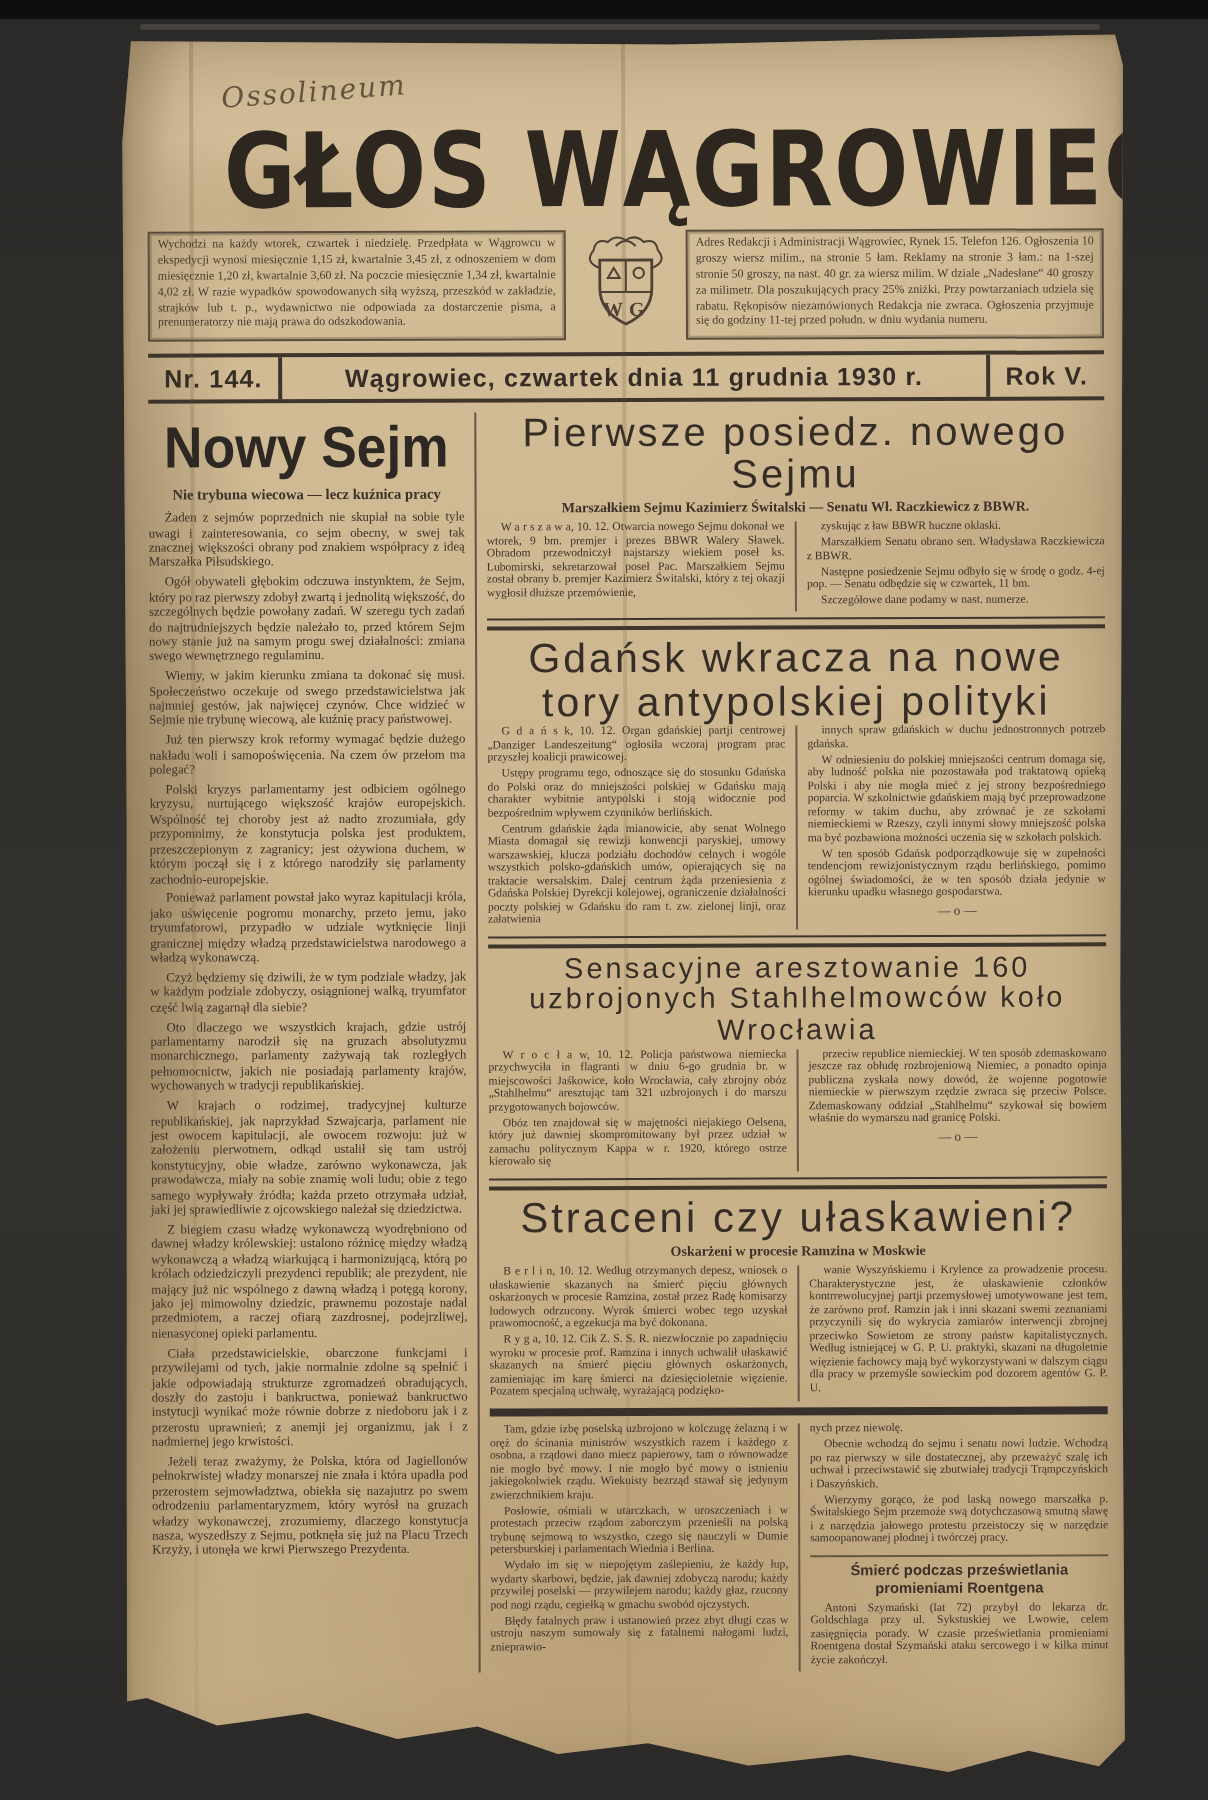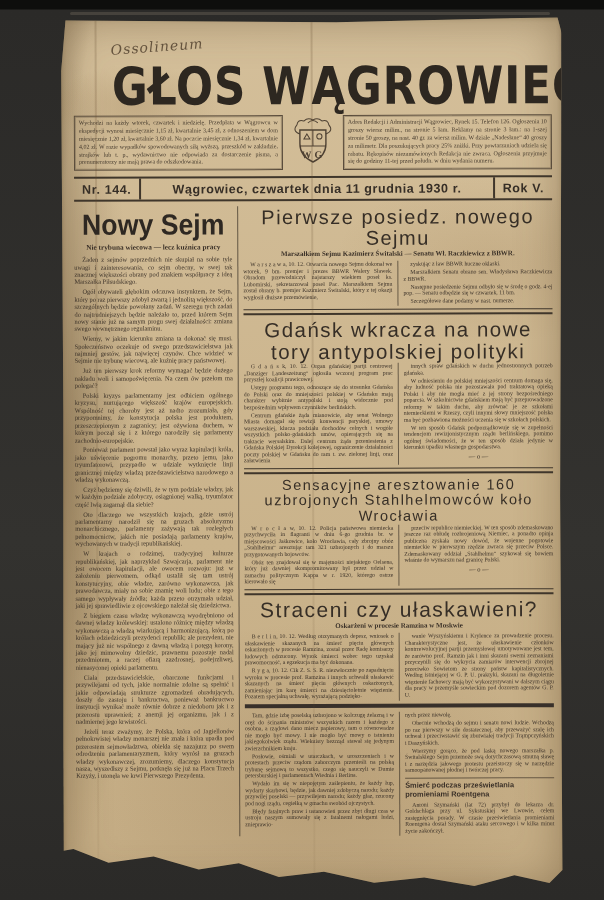--- a/index.html
+++ b/index.html
@@ -73,21 +73,21 @@
   .subcol{flex:1;min-width:0;}
   .subcol.a{padding-right:5px;}
   .subcol.b{border-left:1px solid rgba(62,52,40,.7);padding-left:5px;}
   .subcol p{font-size:5.8px;line-height:6.5px;text-align:justify;
     text-indent:7px;margin:0 0 1.5px;}
   .endmark{text-align:center;font-size:6.5px;margin:2px 0 1px;}
   .rule{height:3px;border-top:1px solid #3f362b;border-bottom:2px solid #3f362b;
     margin:3px 0 4px;}
   .rule-heavy{border-top:4px solid #38302a;margin:3px 0 4px;}
   .brief-title{font-family:"Liberation Sans",sans-serif;font-weight:700;
-    font-size:7.4px;line-height:1.2;text-align:left;margin:4px 0 2px;
+    font-size:7.4px;line-height:1.2;text-align:center;margin:4px 0 2px;
     border-top:1px solid rgba(62,52,40,.7);padding-top:3px;}
 </style>
 </head>
 <body>
 
 <div class="stage">
   <div class="shelf-edge"></div>
 
   <div class="paper">
     <div class="crease" style="left:34px"></div>

